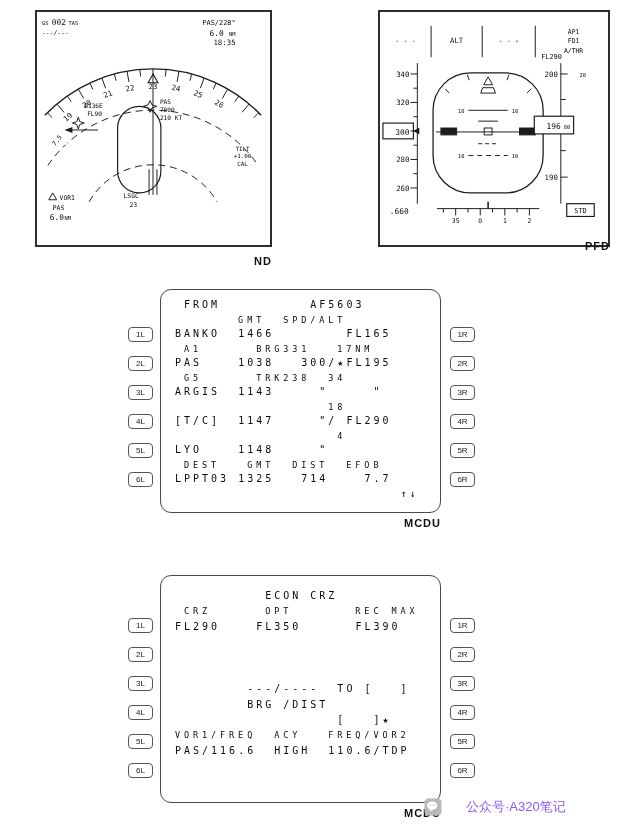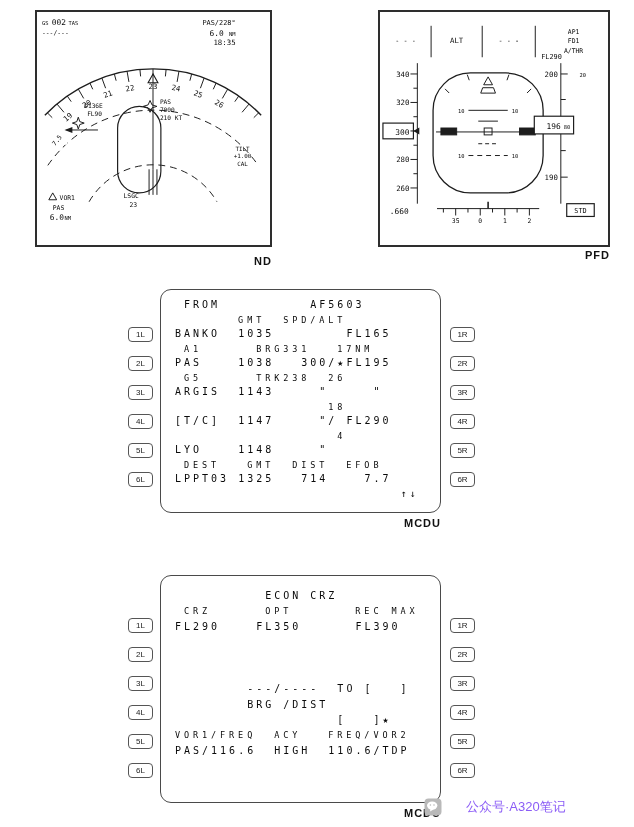--- a/index.html
+++ b/index.html
@@ -5,21 +5,21 @@
   *{box-sizing:border-box}
   html,body{margin:0;padding:0;background:#fff}
   .page{position:relative;width:634px;height:827px;background:#fff;overflow:hidden;
         font-family:"Liberation Sans",sans-serif;color:#111}
   .panel{position:absolute;border:2px solid #2e2e2e;background:#fff}
   #nd-panel{left:35px;top:10px;width:237px;height:237px}
   #pfd-panel{left:378px;top:10px;width:232px;height:237px}
   .caption{position:absolute;text-align:right;font-size:11px;font-weight:600;
            letter-spacing:1px;color:#111}
   #nd-caption{left:35px;top:255px;width:237px}
-  #pfd-caption{left:378px;top:249px;width:232px}
+  #pfd-caption{left:378px;top:240px;width:232px}
   #mcdu1-caption{left:160px;top:517px;width:281px}
   #mcdu2-caption{left:160px;top:807px;width:281px}
   .mcdu{position:absolute;left:160px;width:281px;border:1.6px solid #4a4a4a;
         border-radius:11px;background:#fff}
   .mcdu.m1{top:289px;height:224px}
   .mcdu.m2{top:575px;height:228px}
   .screen{position:absolute;left:14px;top:8px;right:0}
   .mcdu.m2 .screen{top:12px}
   .mline{white-space:pre;font-family:"DejaVu Sans Mono",monospace;font-size:10px;
          letter-spacing:3px;color:#0a0a0a;line-height:14.5px;height:14.5px}
@@ -248,24 +248,24 @@
       <div class="lsk">2L</div>
       <div class="lsk">3L</div>
       <div class="lsk">4L</div>
       <div class="lsk">5L</div>
       <div class="lsk">6L</div>
     </div>
   <div class="mcdu m1">
     <div class="screen">
         <div class="mline"> FROM          AF5603</div>
         <div class="mline sm">       GMT  SPD/ALT</div>
-        <div class="mline">BANKO  1035        FL165</div>
+        <div class="mline">BANKO  1466        FL165</div>
         <div class="mline sm"> A1      BRG331   17NM</div>
         <div class="mline">PAS    1038   300/★FL195</div>
-        <div class="mline sm"> G5      TRK238  26</div>
+        <div class="mline sm"> G5      TRK238  34</div>
         <div class="mline">ARGIS  1143     "     "</div>
         <div class="mline sm">                 18</div>
         <div class="mline">[T/C]  1147     "/ FL290</div>
         <div class="mline sm">                  4</div>
         <div class="mline">LYO    1148     "</div>
         <div class="mline sm"> DEST   GMT  DIST  EFOB</div>
         <div class="mline">LPPT03 1325   714    7.7</div>
         <div class="mline">                         ↑↓</div>
       </div>
   </div>

